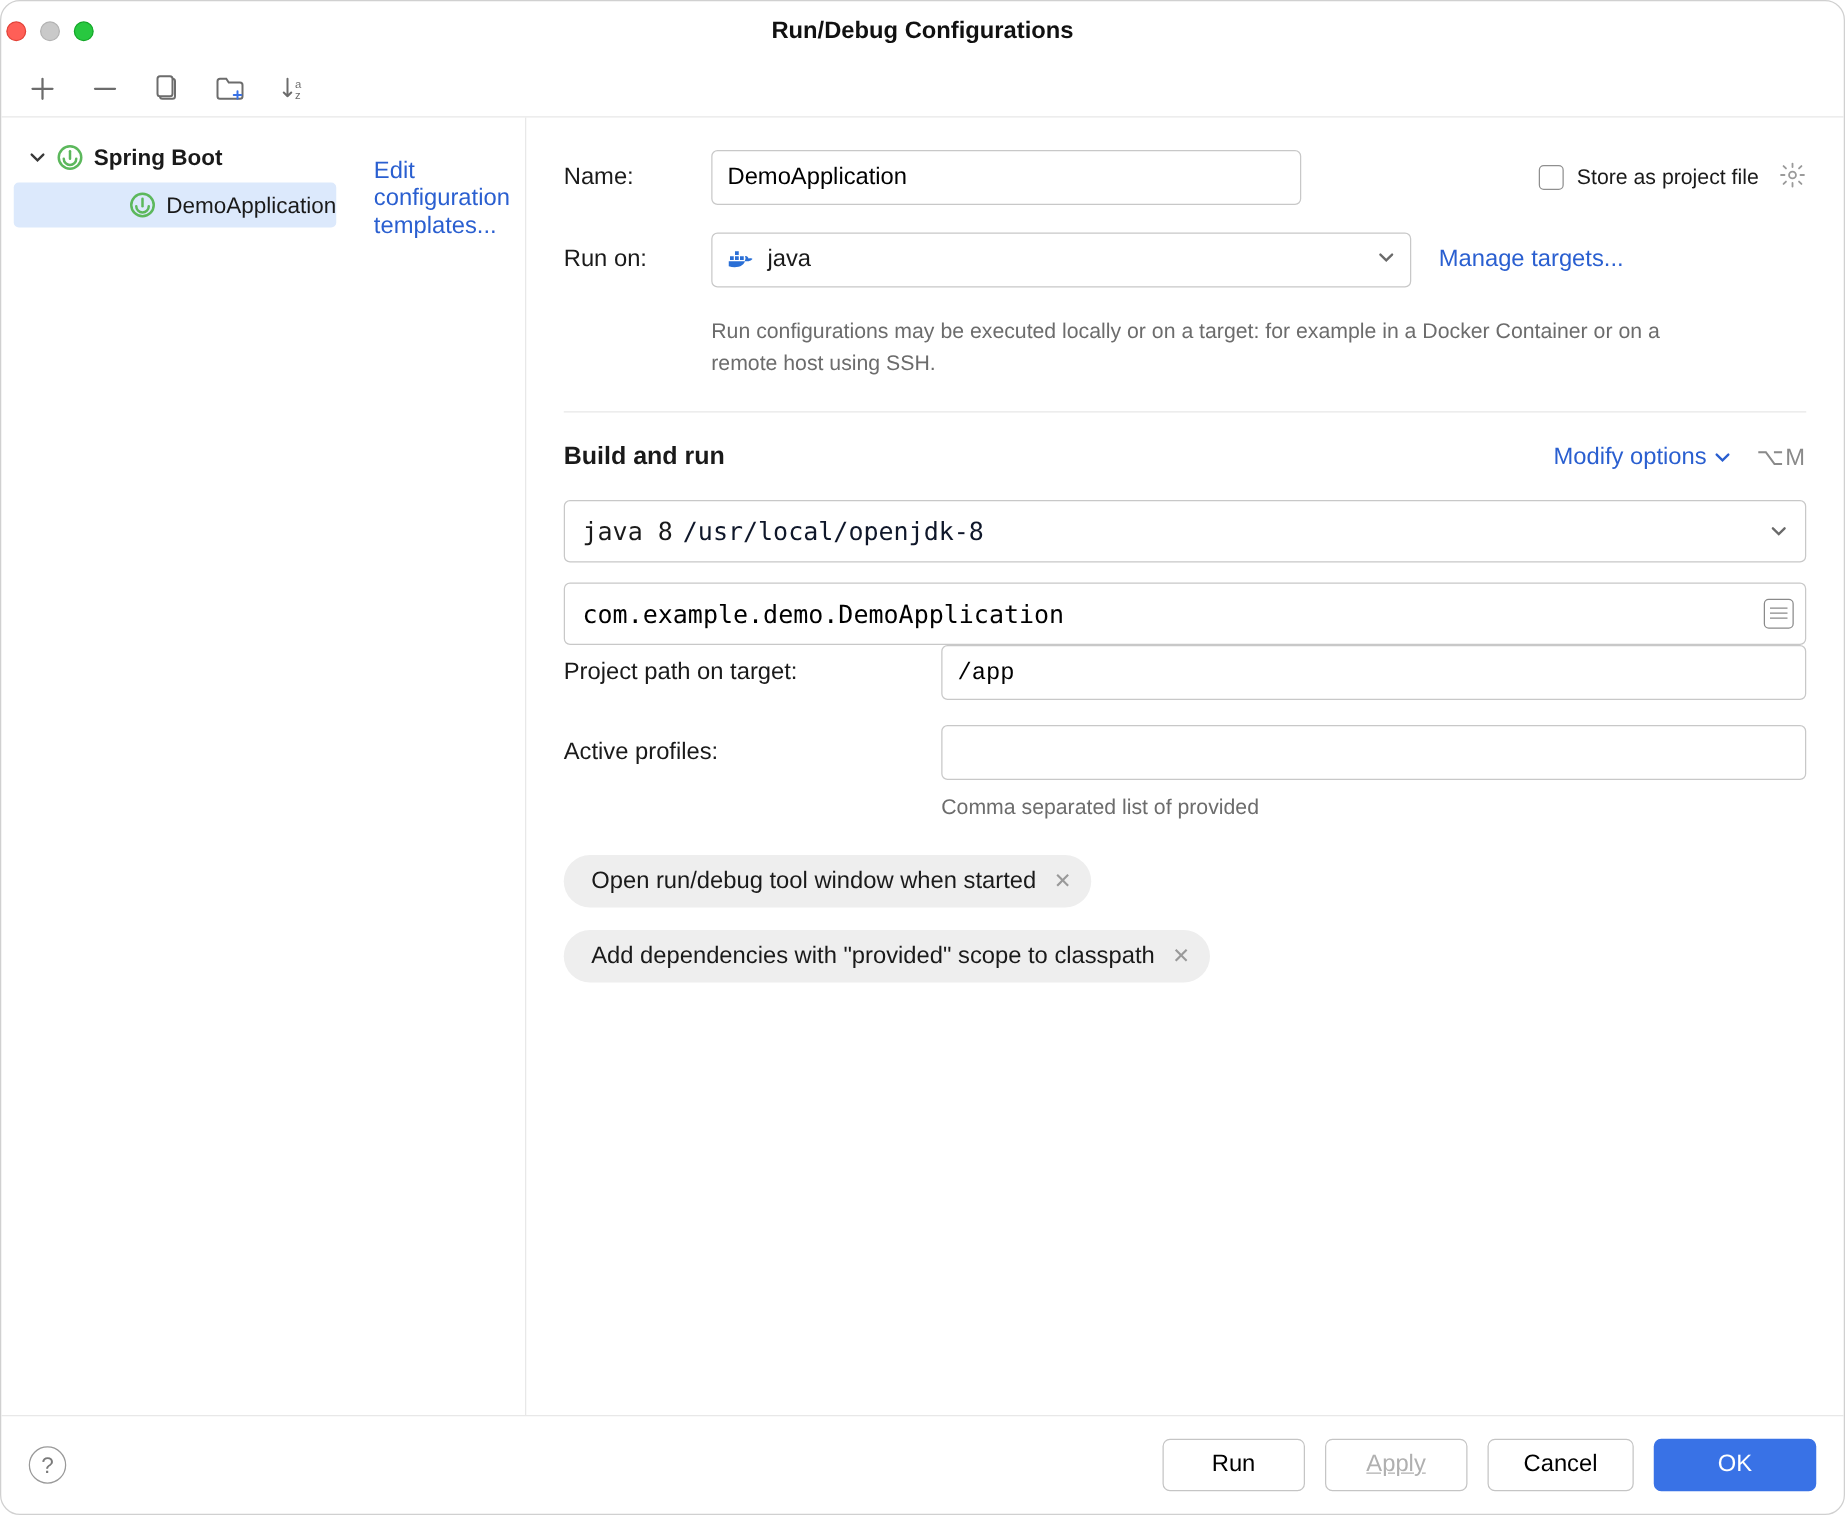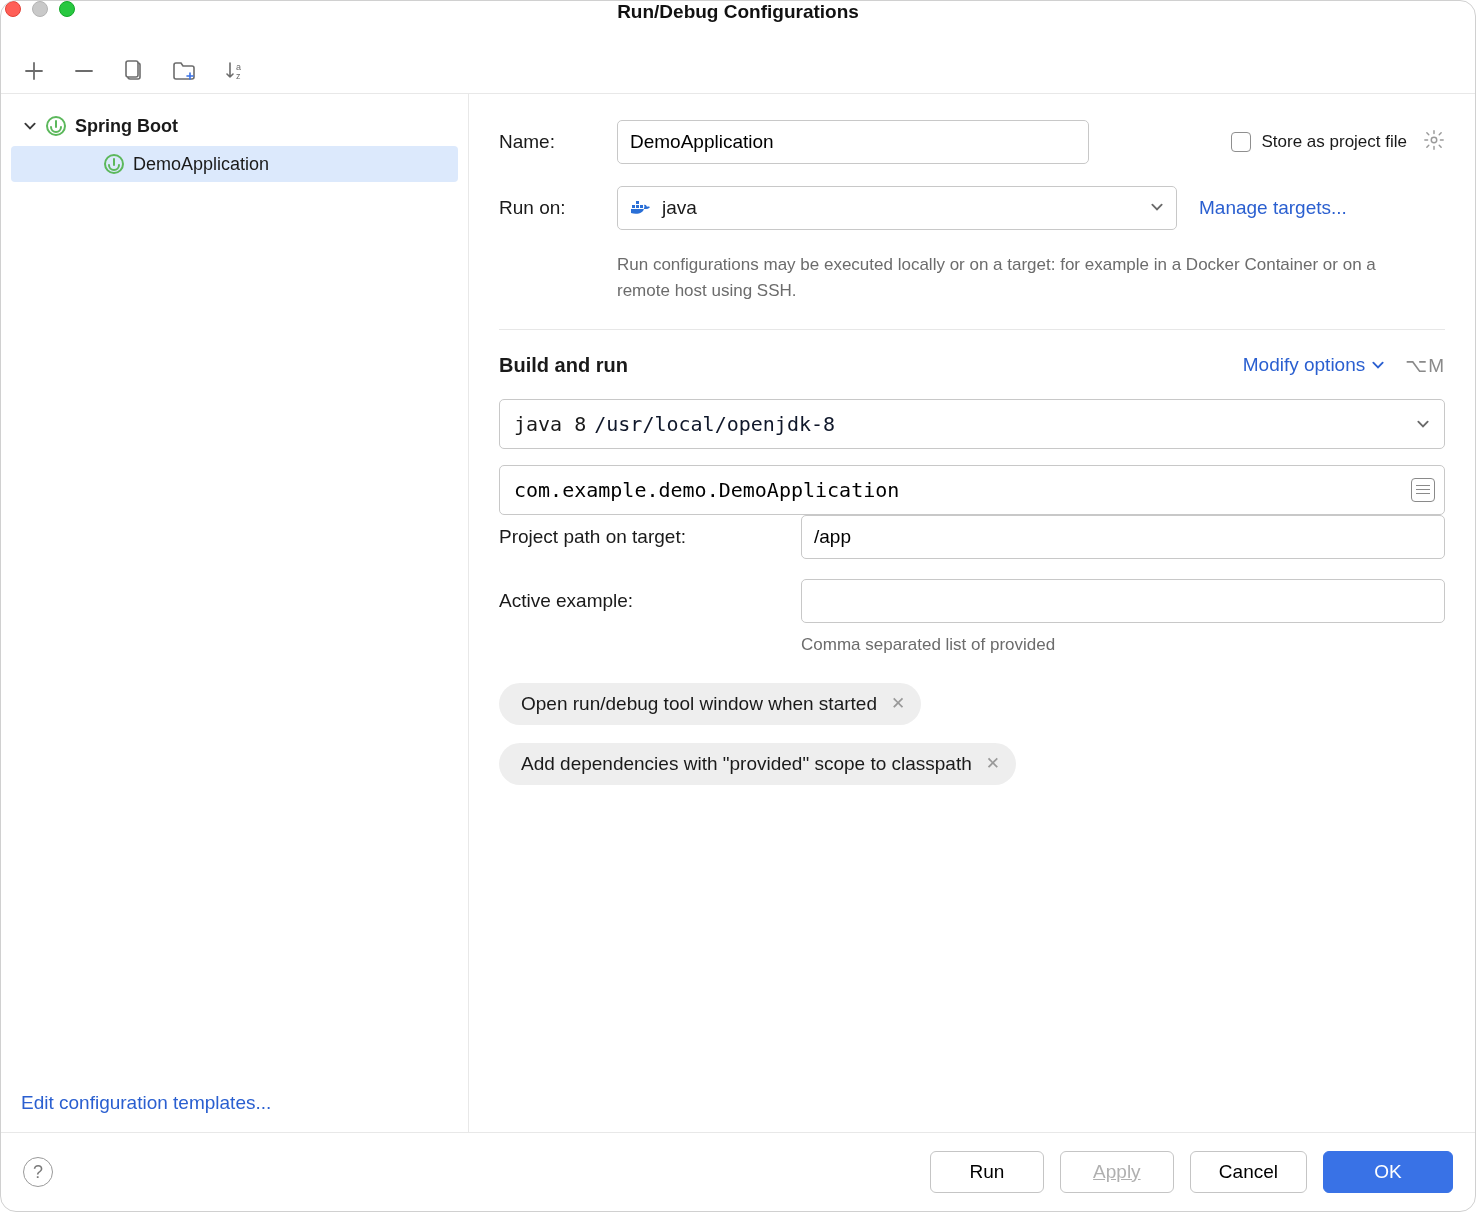--- a/index.html
+++ b/index.html
@@ -11,20 +11,21 @@
   width: 1476px;
   height: 1212px;
   overflow: hidden;
   border-radius: 16px;
   border: 1px solid #d0d0d0;
   position: relative;
 }
 .titlebar {
   height: 48px;
   display: flex;
+  align-items: center;
   padding: 0 4px;
   position: relative;
 }
 .traffic-lights { display: flex; gap: 11px; }
 .traffic { width: 16px; height: 16px; border-radius: 50%; }
 .traffic.close { background: #ff5f57; border: 1px solid #e24238; }
 .traffic.min   { background: #c9c9c9; border: 1px solid #b3b3b3; }
 .traffic.zoom  { background: #28c840; border: 1px solid #14a729; }
 .title { position: absolute; left: 0; right: 0; text-align: center; font-weight: 700; font-size: 19px; color: #111; }
 
@@ -39,25 +40,25 @@
 .tb-btn { width: 26px; height: 26px; display:flex; align-items:center; justify-content:center; cursor:pointer; color:#6c6c6c; }
 
 .body {
   display: flex;
   height: calc(100% - 48px - 44px - 78px);
   border-top: 1px solid #e8e8e8;
   border-bottom: 1px solid #e8e8e8;
 }
 
 .sidebar {
-  width: 468px;
+  width: 420px;
   border-right: 1px solid #e8e8e8;
   padding-top: 14px;
   display: flex;
-  flex-direction: column;
+  flex-direction: row;
 }
 .tree { flex: 1; }
 .tree-node {
   display: flex; align-items: center;
   height: 36px; padding-left: 22px;
   font-size: 18px;
 }
 .tree-node.group { font-weight: 700; }
 .tree-node.item {
   padding-left: 92px;
@@ -122,21 +123,21 @@
   width:24px; height:24px; border:1.5px solid #8a8a8a; border-radius:4px;
   display:flex; flex-direction:column; justify-content:center; align-items:center; gap:2.5px; padding:4px;
   cursor:pointer;
 }
 .list-icon-right span { display:block; width:100%; height:1.5px; background:#8a8a8a;}
 
 .hint { color:#6c6c6c; font-size:17px; margin: 10px 0 26px 2px;}
 
 .form-row { display:flex; align-items:center; margin-bottom: 20px;}
 .form-row .flbl { width: 302px; font-size:19px;}
-.form-row .input.flex { flex:1; }
+.form-row .input.flex { flex:1;font-family:Liberation Mono, monospace; }
 .sub-hint { color:#6c6c6c; font-size:17px; margin-left:302px; margin-top:-8px; margin-bottom: 28px;}
 
 .pill {
   display:inline-flex; align-items:center; background:#eeeeee; border-radius: 22px;
   padding: 10px 16px 10px 22px; font-size:19px; margin-bottom: 18px; gap:14px;
 }
 .pill .x { color:#999; cursor:pointer; font-size:17px;}
 
 .footer {
   height: 78px; display:flex; align-items:center; padding: 0 22px;
@@ -307,21 +308,21 @@
         </div>
     </div>
 
 
     <div class="form-row">
       <span class="flbl">Project path on target:</span>
       <input class="input flex" value="/app" style="">
     </div>
 
     <div class="form-row">
-      <span class="flbl">Active example:</span>
+      <span class="flbl">Active profiles:</span>
       <input class="input flex" value="" style="">
     </div>
     <div class="sub-hint">Comma separated list of provided</div>
 
     <div>
       <div class="pill">
         <span>Open run/debug tool window when started</span>
         <span class="x">✕</span>
       </div>
     </div>

